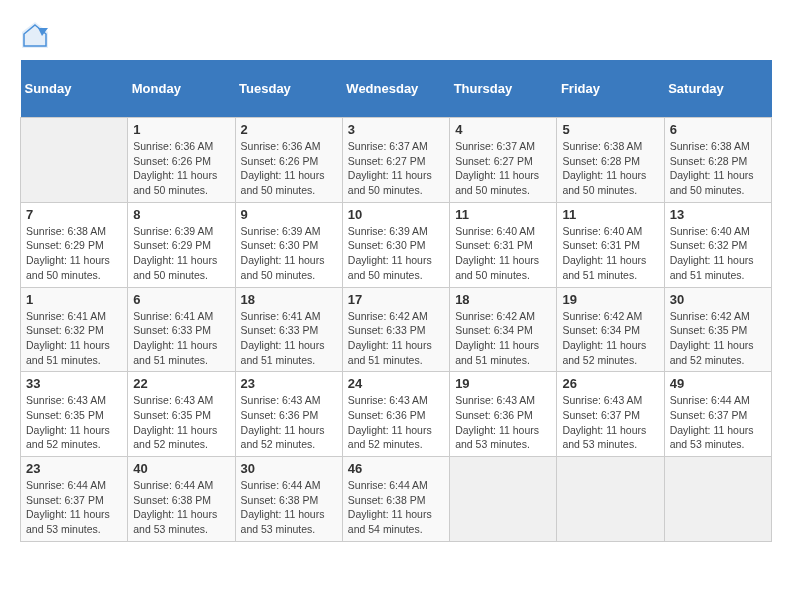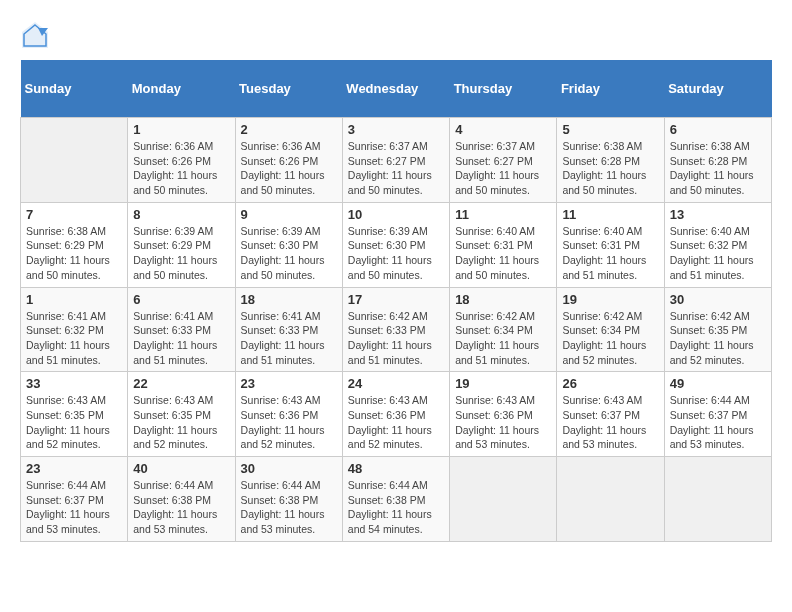--- a/index.html
+++ b/index.html
@@ -342,21 +342,21 @@
 and 53 minutes.</div>
         </td>
         <td>
           <span class="day-number">30</span>
           <div class="day-info" style="white-space: pre-line;">Sunrise: 6:44 AM
 Sunset: 6:38 PM
 Daylight: 11 hours
 and 53 minutes.</div>
         </td>
         <td>
-          <span class="day-number">48</span>
+          <span class="day-number">46</span>
           <div class="day-info" style="white-space: pre-line;">Sunrise: 6:44 AM
 Sunset: 6:38 PM
 Daylight: 11 hours
 and 54 minutes.</div>
         </td>
         <td class="empty"></td>
         <td class="empty"></td>
         <td class="empty"></td>
       </tr>
     </tbody>

